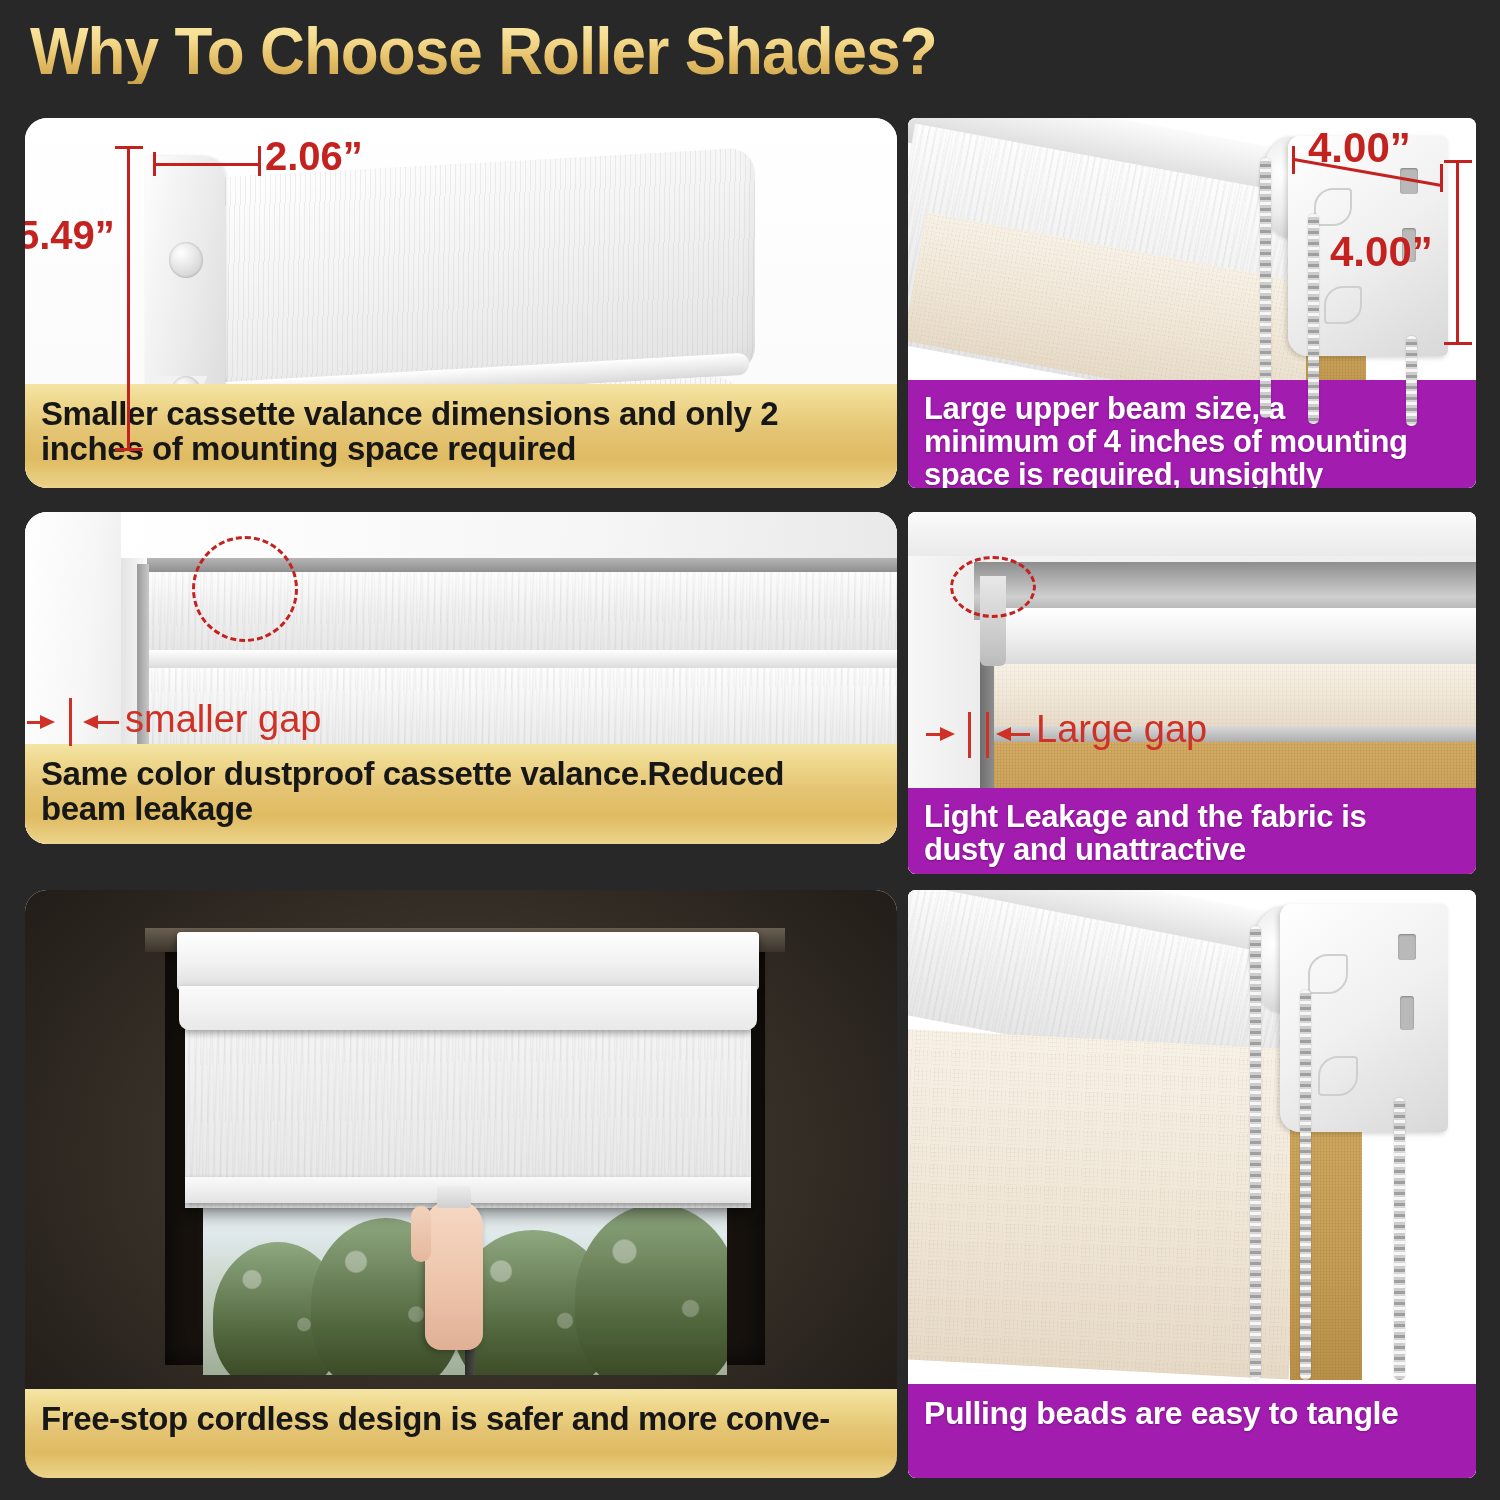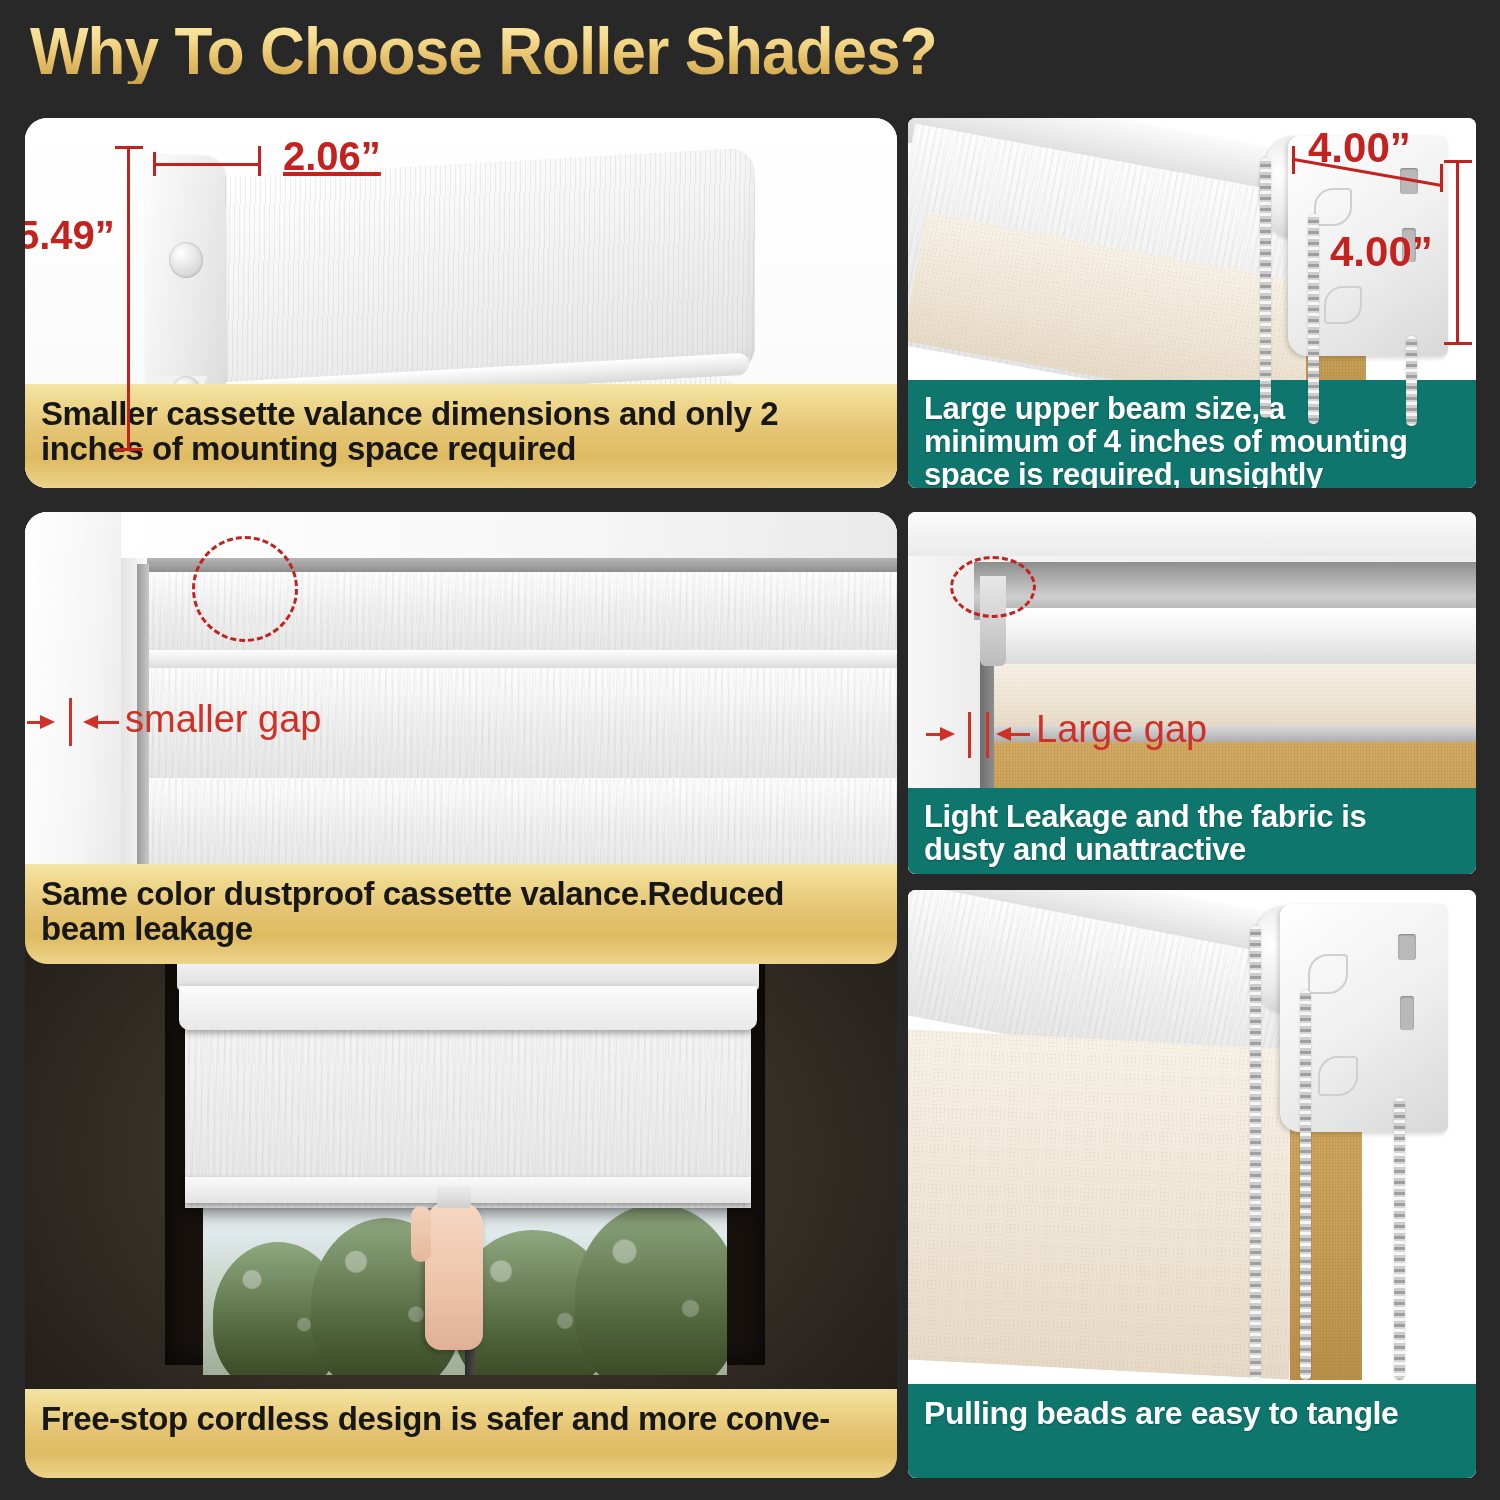--- a/index.html
+++ b/index.html
@@ -48,21 +48,21 @@
     font-weight:bold;
     line-height:1.07;
     letter-spacing:-0.4px;
     z-index:6;
   }
   .caption.gold{
     background:linear-gradient(180deg,#f4e5a6 0%,#efd98f 16%,#e4c473 46%,#dfbb62 72%,#ecd48b 100%);
     color:#171717;
   }
   .caption.gray{
-    background:#0f766e;
+    background:#a21caf;
     color:#ffffff;
     text-shadow:0 1px 2px rgba(0,0,0,.28);
   }
   .caption span{display:block;}
 
   
 
   
   .fab-white{
     background:
@@ -284,21 +284,21 @@
         <div class="grain"></div>
       </div>
     <div id="p1-fabric" class="fab-white"></div>
     <div id="p1-endcap"></div>
     <div class="p1-knob" style="left:144px;top:124px;width:34px;height:36px;"></div>
     <div class="p1-knob" style="left:146px;top:258px;width:30px;height:32px;"></div>
 
     <div class="dim-line" style="left:128px;top:45px;width:108px;height:3px;"></div>
     <div class="dim-cap" style="left:128px;top:34px;width:3px;height:24px;"></div>
     <div class="dim-cap" style="left:233px;top:28px;width:3px;height:30px;"></div>
-    <div class="dim-txt" style="left:258px;top:16px;font-size:40px;text-decoration:underline;">2.06”</div>
+    <div class="dim-txt" style="left:240px;top:16px;font-size:40px;">2.06”</div>
 
     <div class="dim-line" style="left:102px;top:28px;width:3px;height:305px;"></div>
     <div class="dim-cap" style="left:90px;top:28px;width:28px;height:3px;"></div>
     <div class="dim-cap" style="left:90px;top:330px;width:28px;height:3px;"></div>
     <div class="dim-txt" style="left:-8px;top:95px;font-size:40px;">5.49”</div>
   </div>
 
   <div class="caption gold" style="height:104px;font-size:33px;">
     <div>
       <span>Smaller cassette valance dimensions and only 2</span>
@@ -346,21 +346,21 @@
 
   <div class="caption gray" style="height:108px;font-size:31px;">
     <div>
       <span>Large upper beam size, a</span>
       <span>minimum of 4 inches of mounting</span>
       <span>space is required, unsightly</span>
     </div>
   </div>
 </div>
 
-<div class="panel left" id="panel-3" style="left:25px;top:512px;width:872px;height:452px;">
+<div class="panel left" id="panel-3" style="left:25px;top:512px;width:872px;height:332px;">
 
   <div class="photo" style="background:linear-gradient(90deg,#ffffff,#fbfbfb 40%,#f2f2f2);">
 
     <div class="frame-white" style="left:0;top:0;width:96px;height:362px;"></div>
     <div class="frame-white" style="left:96px;top:0;width:24px;height:362px;background:linear-gradient(90deg,#e3e3e3,#f8f8f8);"></div>
     <div class="frame-white" style="left:96px;top:0;width:776px;height:46px;"></div>
 
     <div style="position:absolute;left:122px;top:46px;width:750px;height:14px;background:linear-gradient(180deg,#b5b5b5,#8f8f8f);"></div>
     <div class="fab-white" style="position:absolute;left:122px;top:60px;width:750px;height:82px;"></div>
     <div style="position:absolute;left:122px;top:138px;width:750px;height:18px;background:linear-gradient(180deg,#ffffff,#dcdcdc);"></div>

